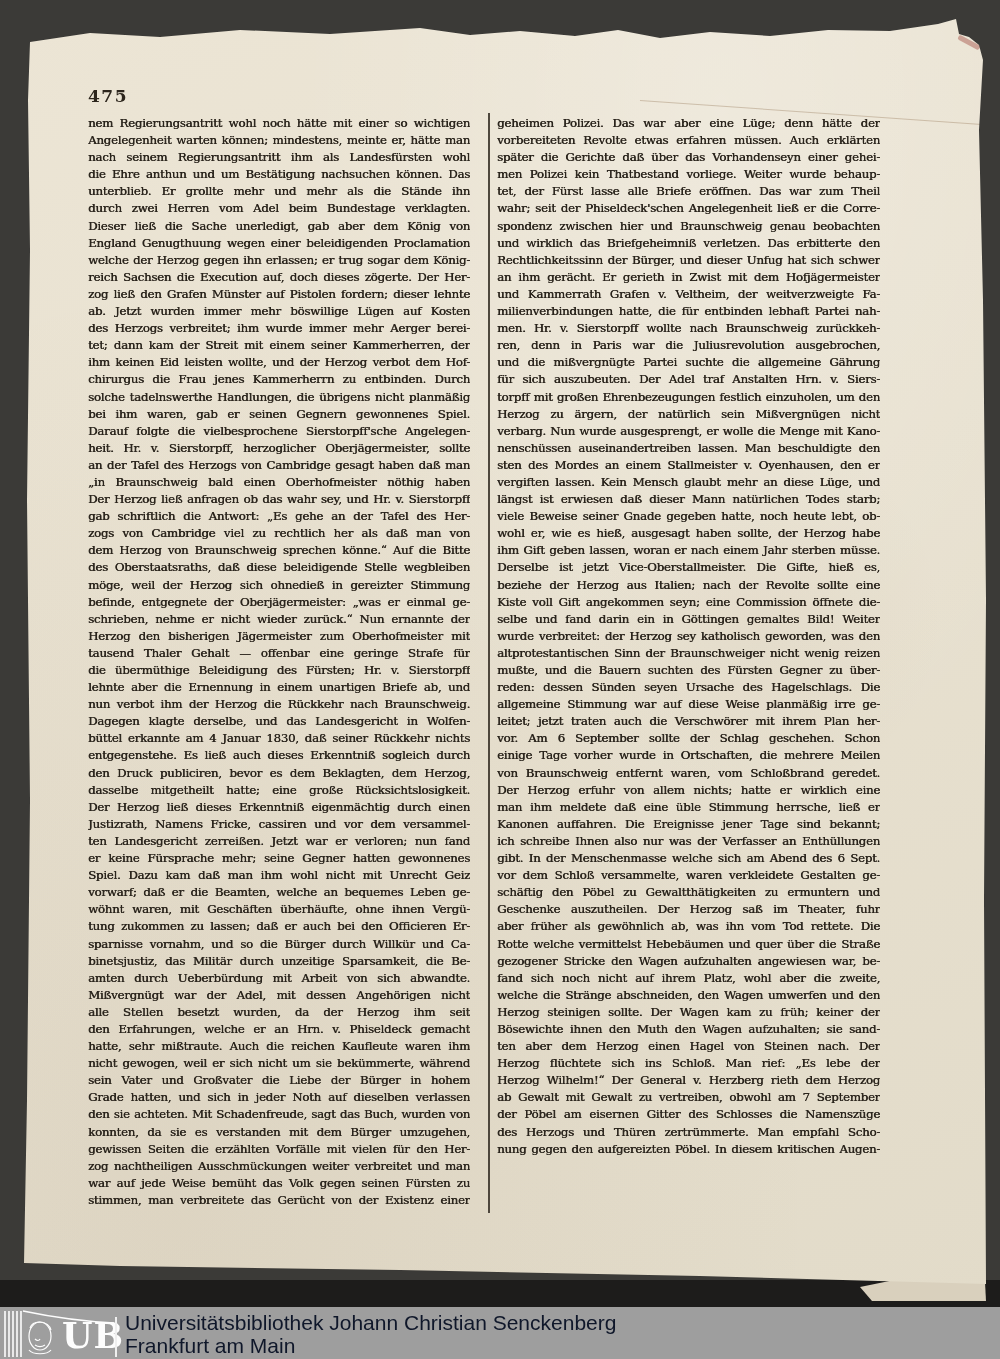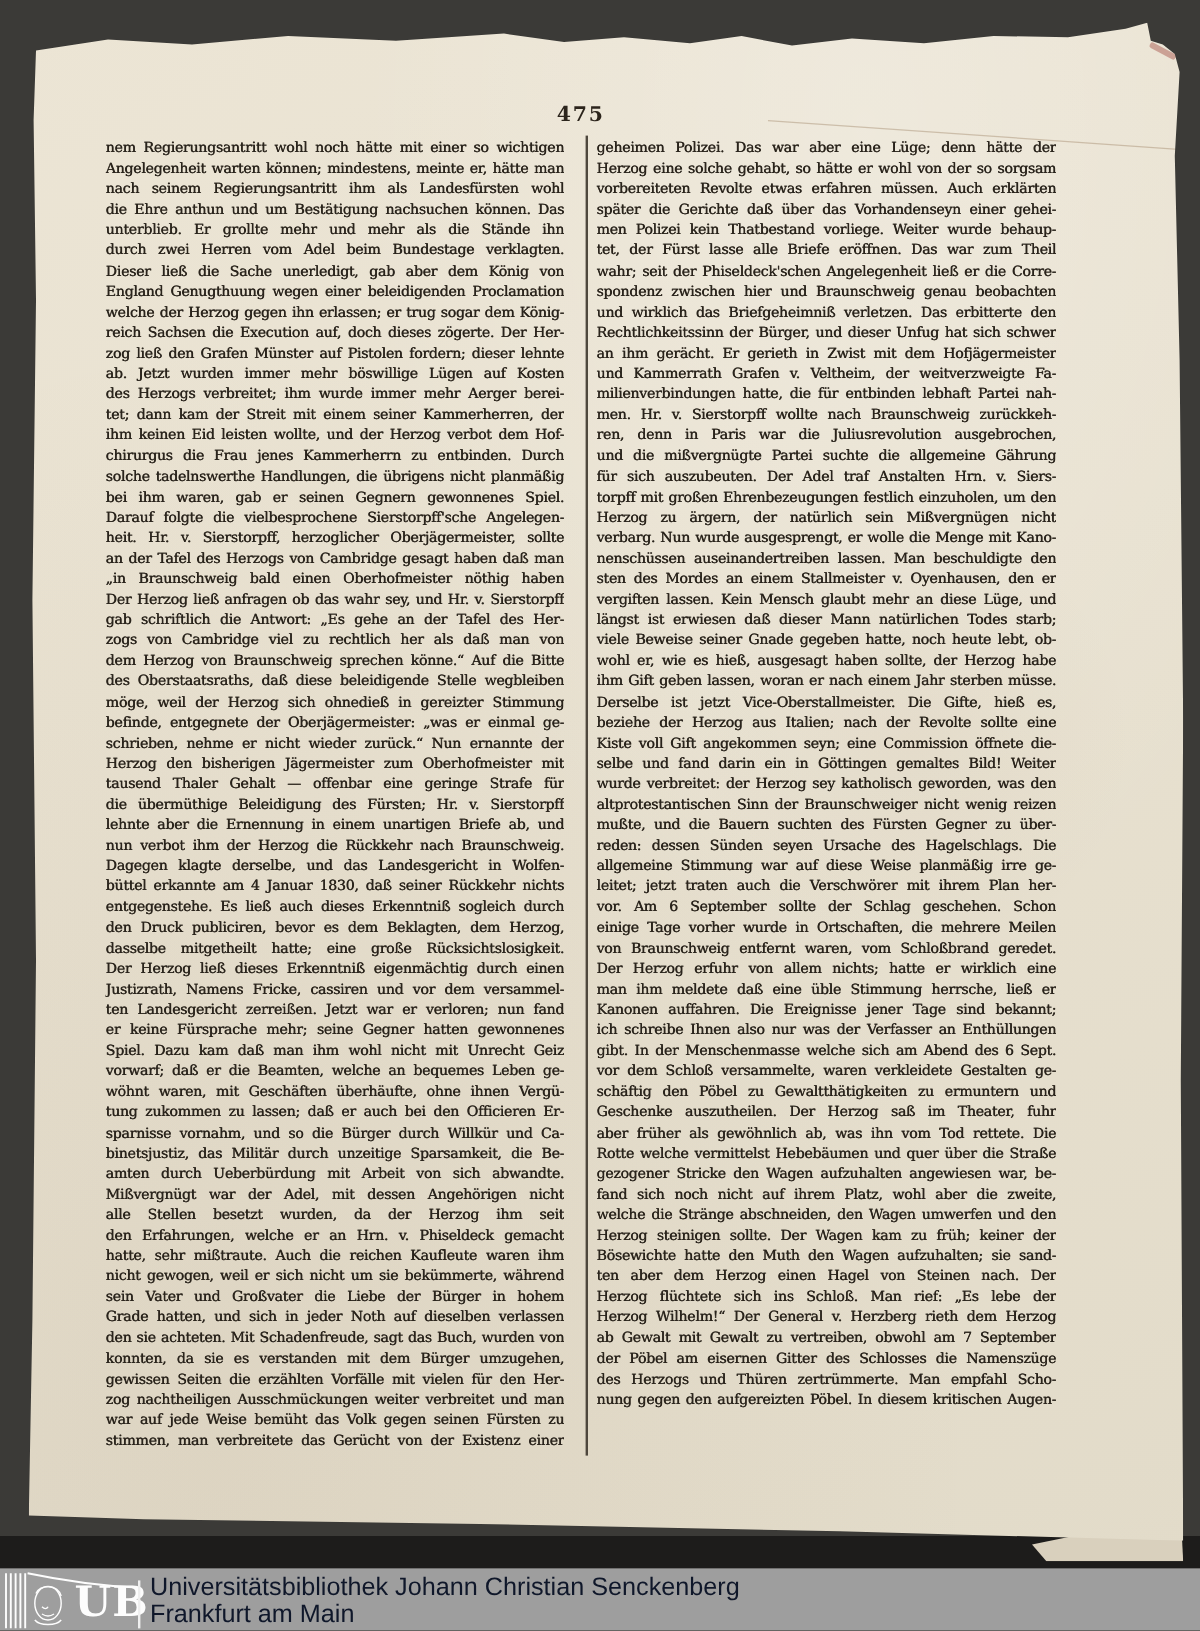--- a/index.html
+++ b/index.html
@@ -23,21 +23,21 @@
       470px 35px,520px 31px,575px 36px,618px 30px,660px 38px,710px 32px,770px 36px,
       828px 30px,890px 31px,938px 24px,956px 19px,959px 34px,969px 37px,979px 45px,
       983px 60px,979px 130px,983px 300px,986px 600px,984px 900px,986px 1284px,
       700px 1276px,400px 1270px,120px 1266px,24px 1263px,27px 1100px,30px 800px,
       27px 500px,30px 250px,28px 100px);
     filter:drop-shadow(3px 4px 5px rgba(0,0,0,.45));}
   .crease{position:absolute;left:640px;top:100px;width:360px;height:1px;
     background:rgba(150,120,90,.38);transform:rotate(4deg);transform-origin:left top;}
   .corner-fold{position:absolute;left:957px;top:40px;width:24px;height:5px;
     background:#c6958a;border-radius:2px;transform:rotate(28deg);opacity:.85;}
-  .page-number{position:absolute;left:88px;top:86px;width:792px;text-align:center;
+  .page-number{position:absolute;left:88px;top:86px;width:792px;
     font-size:17px;font-weight:bold;letter-spacing:1.5px;color:#2c251c;}
   .col{position:absolute;top:115px;width:382px;color:#2a241c;
     font-size:11.8px;letter-spacing:-.25px;
     text-shadow:.38px 0 0 #2a241c;}
   .col-left{left:88px;}
   .col-right{left:497px;width:383px;}
   .tline{height:17.1px;line-height:17.1px;overflow:hidden;
     text-align:justify;text-align-last:justify;}
   .divider{position:absolute;left:488px;top:113px;width:2px;height:1100px;
     background:#3d362c;opacity:.9;}
@@ -130,21 +130,20 @@
         <div class="tline">gewissen Seiten die erzählten Vorfälle mit vielen für den Her-</div>
         <div class="tline">zog nachtheiligen Ausschmückungen weiter verbreitet und man</div>
         <div class="tline">war auf jede Weise bemüht das Volk gegen seinen Fürsten zu</div>
         <div class="tline">stimmen, man verbreitete das Gerücht von der Existenz einer</div>
       </div>
 
     <div class="divider"></div>
 
     <div class="col col-right">
         <div class="tline">geheimen Polizei. Das war aber eine Lüge; denn hätte der</div>
-        <div class="tline">Herzog eine solche gehabt, so hätte er wohl von der so sorgsam</div>
         <div class="tline">vorbereiteten Revolte etwas erfahren müssen. Auch erklärten</div>
         <div class="tline">später die Gerichte daß über das Vorhandenseyn einer gehei-</div>
         <div class="tline">men Polizei kein Thatbestand vorliege. Weiter wurde behaup-</div>
         <div class="tline">tet, der Fürst lasse alle Briefe eröffnen. Das war zum Theil</div>
         <div class="tline">wahr; seit der Phiseldeck'schen Angelegenheit ließ er die Corre-</div>
         <div class="tline">spondenz zwischen hier und Braunschweig genau beobachten</div>
         <div class="tline">und wirklich das Briefgeheimniß verletzen. Das erbitterte den</div>
         <div class="tline">Rechtlichkeitssinn der Bürger, und dieser Unfug hat sich schwer</div>
         <div class="tline">an ihm gerächt. Er gerieth in Zwist mit dem Hofjägermeister</div>
         <div class="tline">und Kammerrath Grafen v. Veltheim, der weitverzweigte Fa-</div>
@@ -183,21 +182,21 @@
         <div class="tline">gibt. In der Menschenmasse welche sich am Abend des 6 Sept.</div>
         <div class="tline">vor dem Schloß versammelte, waren verkleidete Gestalten ge-</div>
         <div class="tline">schäftig den Pöbel zu Gewaltthätigkeiten zu ermuntern und</div>
         <div class="tline">Geschenke auszutheilen. Der Herzog saß im Theater, fuhr</div>
         <div class="tline">aber früher als gewöhnlich ab, was ihn vom Tod rettete. Die</div>
         <div class="tline">Rotte welche vermittelst Hebebäumen und quer über die Straße</div>
         <div class="tline">gezogener Stricke den Wagen aufzuhalten angewiesen war, be-</div>
         <div class="tline">fand sich noch nicht auf ihrem Platz, wohl aber die zweite,</div>
         <div class="tline">welche die Stränge abschneiden, den Wagen umwerfen und den</div>
         <div class="tline">Herzog steinigen sollte. Der Wagen kam zu früh; keiner der</div>
-        <div class="tline">Bösewichte hatte den Muth den Wagen aufzuhalten; sie sand-</div>
+        <div class="tline">Bösewichte ihnen den Muth den Wagen aufzuhalten; sie sand-</div>
         <div class="tline">ten aber dem Herzog einen Hagel von Steinen nach. Der</div>
         <div class="tline">Herzog flüchtete sich ins Schloß. Man rief: „Es lebe der</div>
         <div class="tline">Herzog Wilhelm!“ Der General v. Herzberg rieth dem Herzog</div>
         <div class="tline">ab Gewalt mit Gewalt zu vertreiben, obwohl am 7 September</div>
         <div class="tline">der Pöbel am eisernen Gitter des Schlosses die Namenszüge</div>
         <div class="tline">des Herzogs und Thüren zertrümmerte. Man empfahl Scho-</div>
         <div class="tline">nung gegen den aufgereizten Pöbel. In diesem kritischen Augen-</div>
       </div>
   </div>
 

